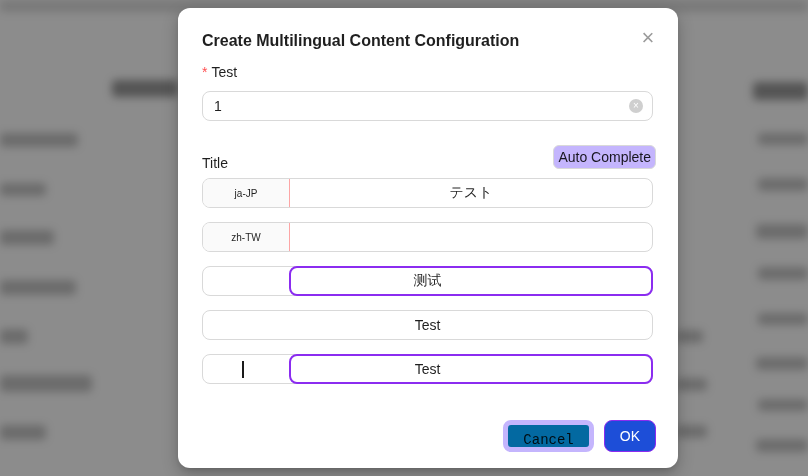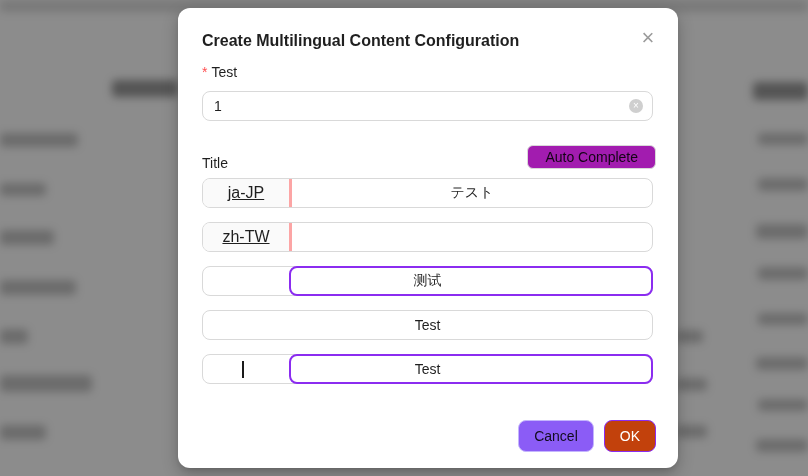--- a/index.html
+++ b/index.html
@@ -50,35 +50,35 @@
     font-family:inherit;border-radius:8px;min-width:0;
   }
   .clear-icon{
     width:14px;height:14px;margin-right:9px;border-radius:50%;
     background:#cfcfcf;color:#fff;display:flex;align-items:center;justify-content:center;
     font-size:10px;line-height:1;cursor:pointer;flex:0 0 auto;
   }
 
   .autocomplete-btn{
     position:absolute;top:137px;right:22px;height:24px;
-    border:1px solid #d9d9d9;border-radius:6px;background:#a21caf;
-    padding:0 17px;font-size:14px;line-height:22px;color:rgba(0,0,0,0.88);
+    border:1px solid #d9d9d9;border-radius:6px;background:#c4b5fd;
+    padding:0 4px;font-size:14px;line-height:22px;color:rgba(0,0,0,0.88);
     font-family:inherit;cursor:pointer;
   }
 
   
   .lang-row{
     position:absolute;left:24px;width:451px;height:30px;box-sizing:border-box;
     border:1px solid #d9d9d9;border-radius:8px;background:#fff;
     display:flex;align-items:stretch;
   }
   .lang-addon{
-    width:86px;flex:0 0 86px;background:#fafafa;border-right:3px solid #fca5a5;
+    width:86px;flex:0 0 86px;background:#fafafa;border-right:1px solid #fca5a5;
     border-radius:7px 0 0 7px;display:flex;align-items:center;justify-content:center;
-    font-size:16px;color:rgba(0,0,0,0.88);text-decoration:underline;
+    font-size:10px;color:rgba(0,0,0,0.88);
   }
   .lang-input-wrap{flex:1;position:relative;min-width:0;}
   .lang-input-wrap input{
     width:100%;height:100%;box-sizing:border-box;border:none;outline:none;
     padding:0 11px;font-size:14px;color:rgba(0,0,0,0.88);
     font-family:inherit;background:transparent;border-radius:0 7px 7px 0;text-align:center;
   }
   .focus-ring{
     position:absolute;top:-1px;bottom:-1px;left:86px;right:-1px;
     border:2px solid #8b2cf0;border-radius:8px;pointer-events:none;
@@ -89,22 +89,22 @@
   }
 
   
   .modal-footer{
     position:absolute;top:412px;right:22px;display:flex;gap:10px;align-items:center;
   }
   .btn{
     height:32px;border-radius:8px;font-size:14px;font-family:inherit;
     cursor:pointer;padding:0 15px;line-height:30px;
   }
-  .btn-cancel{background:#8b5cf6;border:1px solid #c4b5fd;color:rgba(0,0,0,0.88);}
-  .btn-ok{background:#c2410c;border:1px solid #8b2cf0;color:#fff;}
+  .btn-cancel{background:#0369a1;border:5px solid #c4b5fd;color:rgba(0,0,0,0.88);font-family:Liberation Mono, monospace;}
+  .btn-ok{background:#1d4ed8;border:1px solid #8b2cf0;color:#fff;}
 </style>
 </head>
 <body>
 
 <div class="stage">
 
   <div class="bg-page">
     <div class="bg-topbar"></div>
     <i class="blob bold" style="left:112px;top:80px;width:66px;height:17px"></i>
     <i class="blob" style="left:0;top:133px;width:78px;height:14px"></i>

